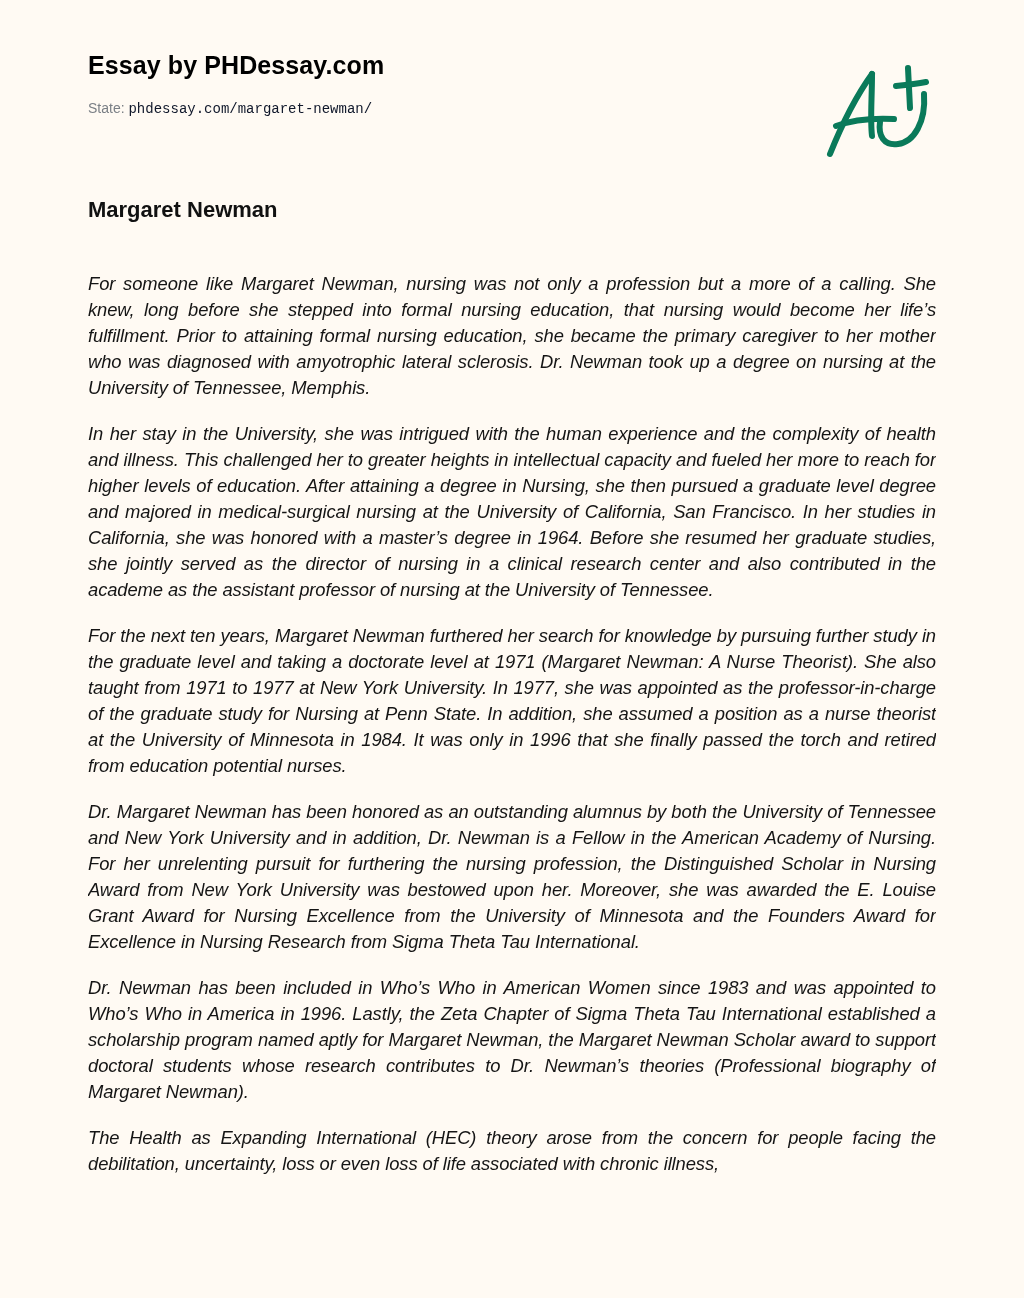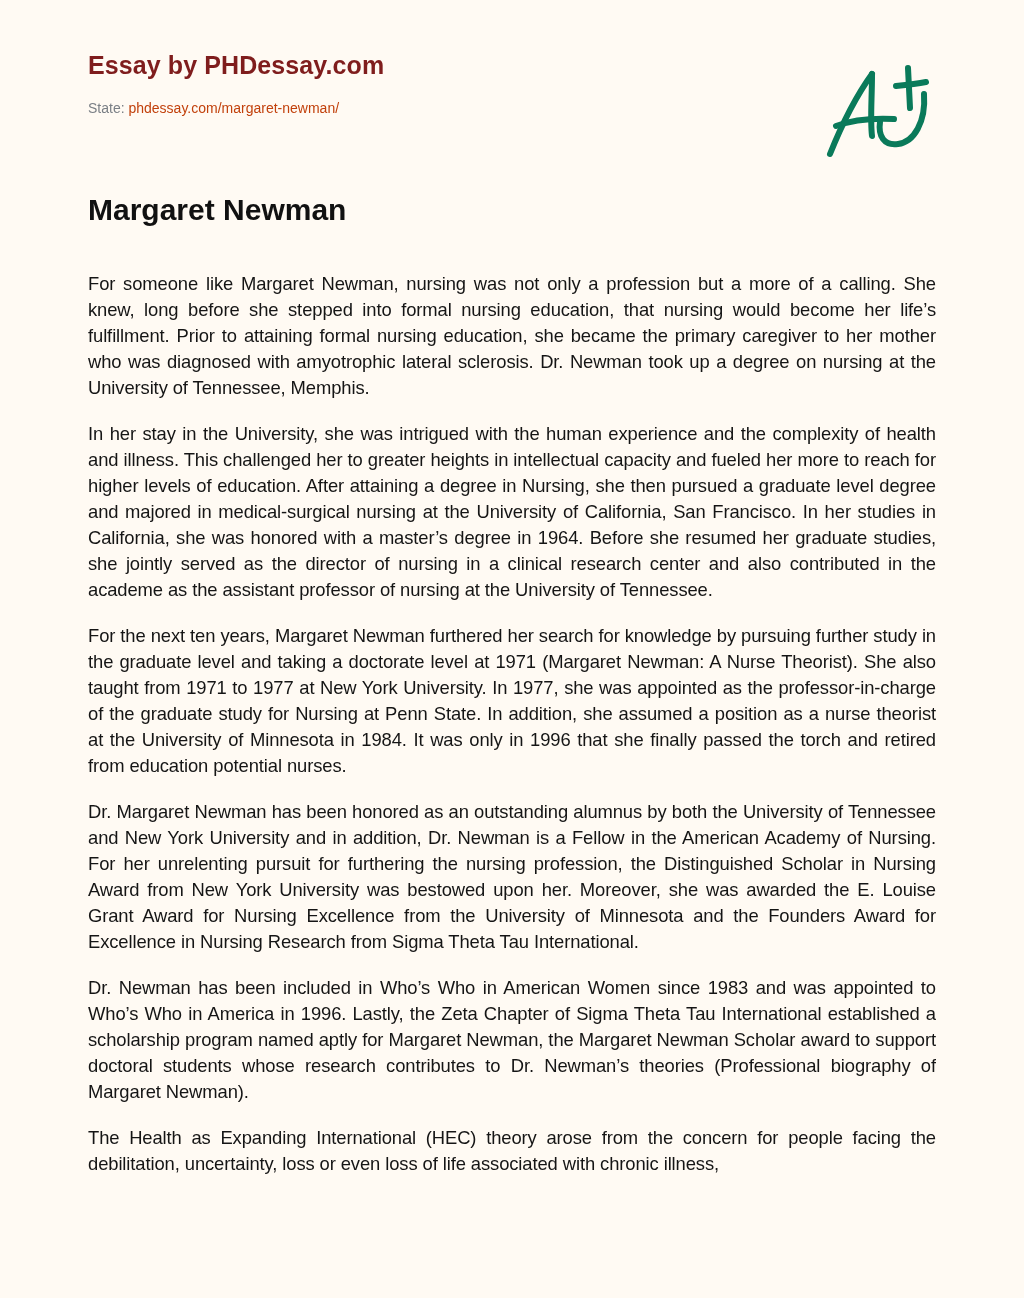--- a/index.html
+++ b/index.html
@@ -16,59 +16,61 @@
     color: #111111;
   }
   .header {
     position: absolute;
     left: 88px;
     top: 48px;
   }
   .site-title {
     font-size: 25px;
     font-weight: bold;
-    color: #7f1d1d;
+    color: #000000;
     margin: 0;
     line-height: 34px;
     letter-spacing: 0.1px;
   }
   .source {
     margin-top: 16px;
     font-size: 14px;
     line-height: 20px;
     color: #7a7f85;
   }
   .source a {
-    color: #c2410c;
+    color: #0f172a;
     text-decoration: none;
+    font-family: Liberation Mono, monospace;
   }
   .logo {
     position: absolute;
     left: 822px;
     top: 64px;
     width: 110px;
     height: 100px;
   }
   .page-title {
     position: absolute;
     left: 88px;
     top: 190px;
     margin: 0;
-    font-size: 30px;
+    font-size: 22px;
     font-weight: bold;
     color: #111111;
     line-height: 40px;
   }
   .content {
     position: absolute;
     left: 88px;
     top: 271px;
     width: 848px;
     height: 1027px;
     overflow: hidden;
+    font-style: italic;
   }
   .content p {
     margin: 0 0 20px 0;
     font-size: 18.4px;
     line-height: 26px;
     text-align: justify;
     color: #151515;
     letter-spacing: -0.1px;
   }
 </style>

